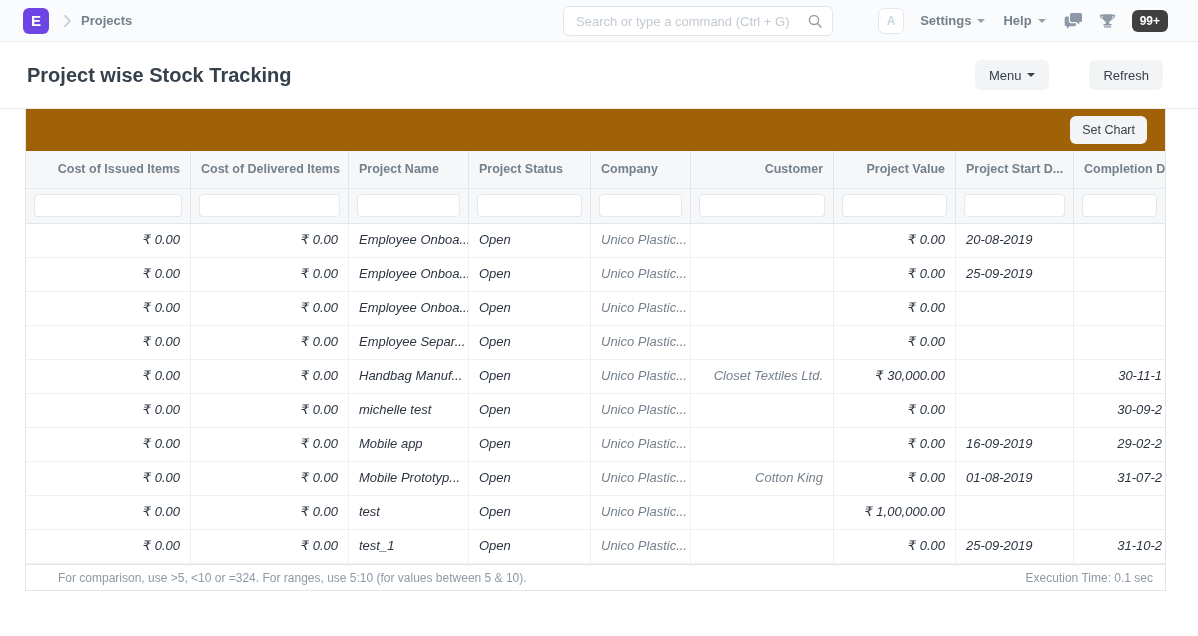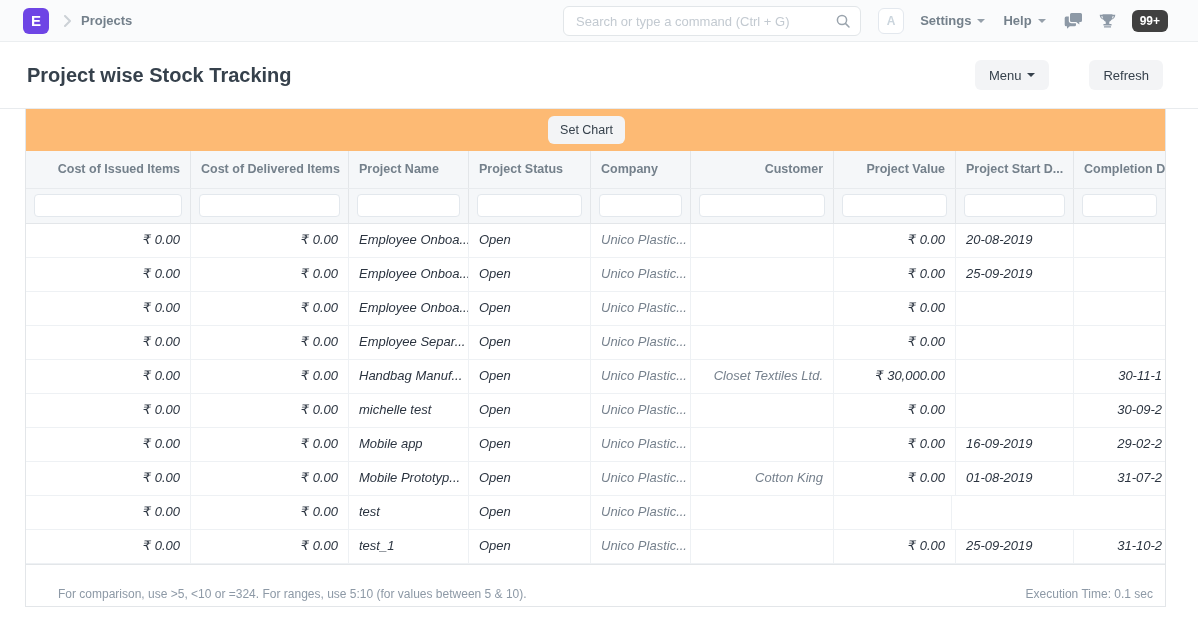--- a/index.html
+++ b/index.html
@@ -4,21 +4,21 @@
 <style>
   html,body{margin:0;padding:0;width:1198px;height:636px;overflow:hidden;background:#fff;
     font-family:"Liberation Sans","DejaVu Sans",sans-serif;-webkit-font-smoothing:antialiased;}
   
   .navbar{position:relative;height:42px;background:#fafbfc;border-bottom:1px solid #ebeef0;
     display:flex;align-items:center;padding-left:23px;box-sizing:border-box;}
   .logo{width:26px;height:26px;border-radius:6px;background:#6e45e5;display:flex;align-items:center;
     justify-content:center;color:#fff;font-weight:bold;font-size:15px;cursor:pointer;}
   .crumb-chevron{margin:0 9px 0 14px;display:flex;align-items:center;}
   .crumb{font-size:13px;font-weight:bold;color:#74808b;cursor:pointer;}
-  .searchwrap{position:absolute;left:563px;top:6px;width:298px;height:30px;}
+  .searchwrap{position:absolute;left:563px;top:6px;width:270px;height:30px;}
   .searchwrap input{width:100%;height:100%;box-sizing:border-box;border:1px solid #e2e6e9;border-radius:6px;
     background:#fff;padding:0 32px 0 12px;font-size:13px;color:#36414c;outline:none;
     font-family:"Liberation Sans","DejaVu Sans",sans-serif;}
   .searchwrap input::placeholder{color:#c3cad1;}
   .search-icon{position:absolute;right:10px;top:7px;}
   .nav-right{margin-left:auto;display:flex;align-items:center;padding-right:30px;}
   .avatar{width:24px;height:24px;border:1px solid #e3e8ee;border-radius:6px;background:#fff;
     display:flex;align-items:center;justify-content:center;font-size:12px;color:#cbd5dd;
     font-weight:bold;margin-right:16px;cursor:pointer;}
   .navlink{font-size:13px;font-weight:bold;color:#74808b;margin-right:18px;display:flex;
@@ -33,22 +33,22 @@
   .page-head{height:67px;display:flex;align-items:center;padding:0 35px 0 27px;
     border-bottom:1px solid #e8ebee;background:#fff;box-sizing:border-box;gap:32px;}
   .page-title{font-size:20px;font-weight:bold;color:#36414c;flex:1;}
   .btn{background:#f3f4f6;border:none;border-radius:6px;height:30px;padding:0 14px;
     font-size:13px;color:#36414c;font-weight:500;display:flex;align-items:center;cursor:pointer;
     font-family:"Liberation Sans","DejaVu Sans",sans-serif;}
   .btn + .btn{margin-left:8px;}
   
   .report{margin:0 25px;width:1141px;box-sizing:border-box;border:1px solid #e3e6e9;border-top:none;
     background:#fff;}
-  .toolbar{height:42px;background:#fdba74;display:flex;align-items:center;
-    justify-content:center;padding-right:18px;}
+  .toolbar{height:42px;background:#a16207;display:flex;align-items:center;
+    justify-content:flex-end;padding-right:18px;}
   .btn.small{height:28px;font-size:12.5px;padding:0 12px;}
   
   .thead,.frow,.tr{display:flex;width:1139px;}
   .thead{background:#f5f7f9;height:37px;border-bottom:1px solid #e8ebee;}
   .th{font-size:12.5px;font-weight:bold;color:#74808b;line-height:37px;padding:0 10px;
     border-right:1px solid #e3e6e9;box-sizing:border-box;white-space:nowrap;overflow:hidden;cursor:pointer;}
   .frow{background:#f5f7f9;height:34px;border-bottom:1px solid #e3e6e9;}
   .fcell{padding:5px 8px;border-right:1px solid #e3e6e9;box-sizing:border-box;}
   .fcell input{width:100%;height:23px;border:1px solid #e3e8ed;border-radius:4px;background:#fff;
     box-sizing:border-box;padding:0 6px;font-size:12px;outline:none;
@@ -59,21 +59,21 @@
   .td.muted{color:#76818d;}
   .al-right{text-align:right;}
   .al-left{text-align:left;}
   .col-0{width:165px}.col-1{width:158px}.col-2{width:120px}.col-3{width:122px}.col-4{width:100px}
   .col-5{width:143px}.col-6{width:122px}.col-7{width:118px}
   .col-8{width:91px;border-right:none;}
   .td.col-8{padding-right:3px;}
   .th.col-8{padding-right:0;}
   
   .tfoot{height:25px;border-top:1px solid #e3e6e9;display:flex;align-items:center;
-    justify-content:space-between;padding:16px 12px 0 32px;font-size:12px;color:#8d99a6;background:#fff;}
+    justify-content:space-between;padding:0 12px 0 32px;font-size:12px;color:#8d99a6;background:#fff;}
 </style>
 </head>
 <body>
 
 <div class="navbar">
   <div class="logo" style="background: rgb(110, 69, 229);">
     <span>E</span>
   </div>
   <span class="crumb-chevron">
     <svg width="9" height="12" viewBox="0 0 9 12">
@@ -249,20 +249,21 @@
         <div class="td col-7 al-left">01-08-2019</div>
         <div class="td col-8 al-right">31-07-2</div>
       </div>
       <div class="tr">
         <div class="td col-0 al-right">₹ 0.00</div>
         <div class="td col-1 al-right">₹ 0.00</div>
         <div class="td col-2 al-left">test</div>
         <div class="td col-3 al-left">Open</div>
         <div class="td col-4 al-left muted">Unico Plastic...</div>
         <div class="td col-5 al-right"></div>
+        <div class="td col-6 al-right">₹ 1,00,000.00</div>
         <div class="td col-7 al-left"></div>
         <div class="td col-8 al-right"></div>
       </div>
       <div class="tr">
         <div class="td col-0 al-right">₹ 0.00</div>
         <div class="td col-1 al-right">₹ 0.00</div>
         <div class="td col-2 al-left">test_1</div>
         <div class="td col-3 al-left">Open</div>
         <div class="td col-4 al-left muted">Unico Plastic...</div>
         <div class="td col-5 al-right"></div>

